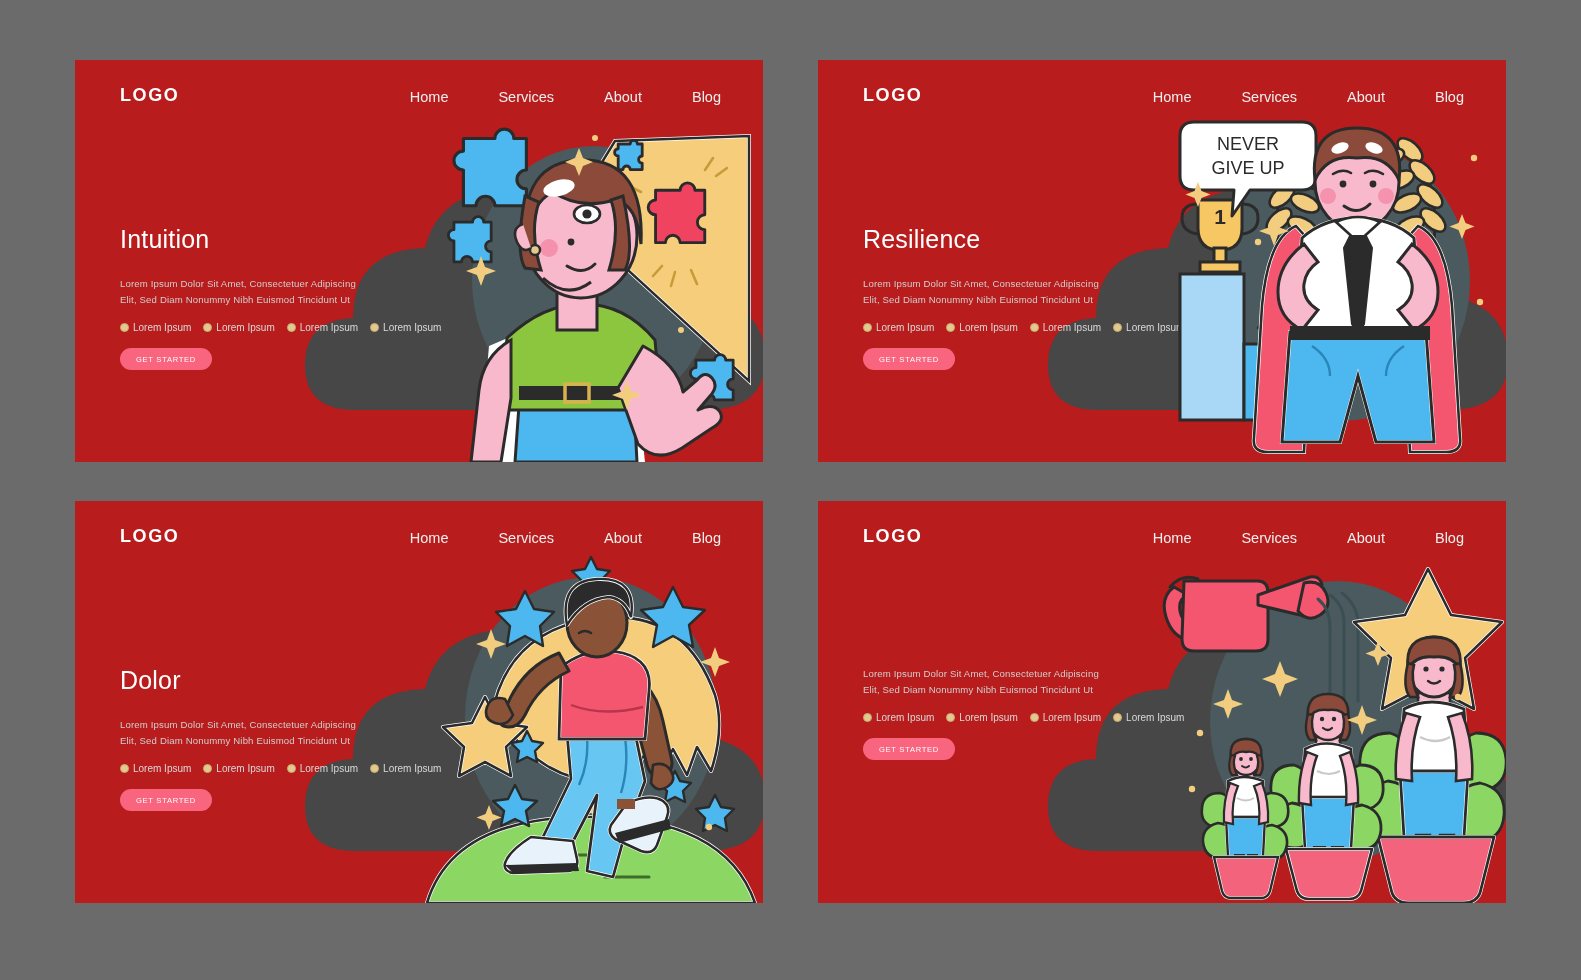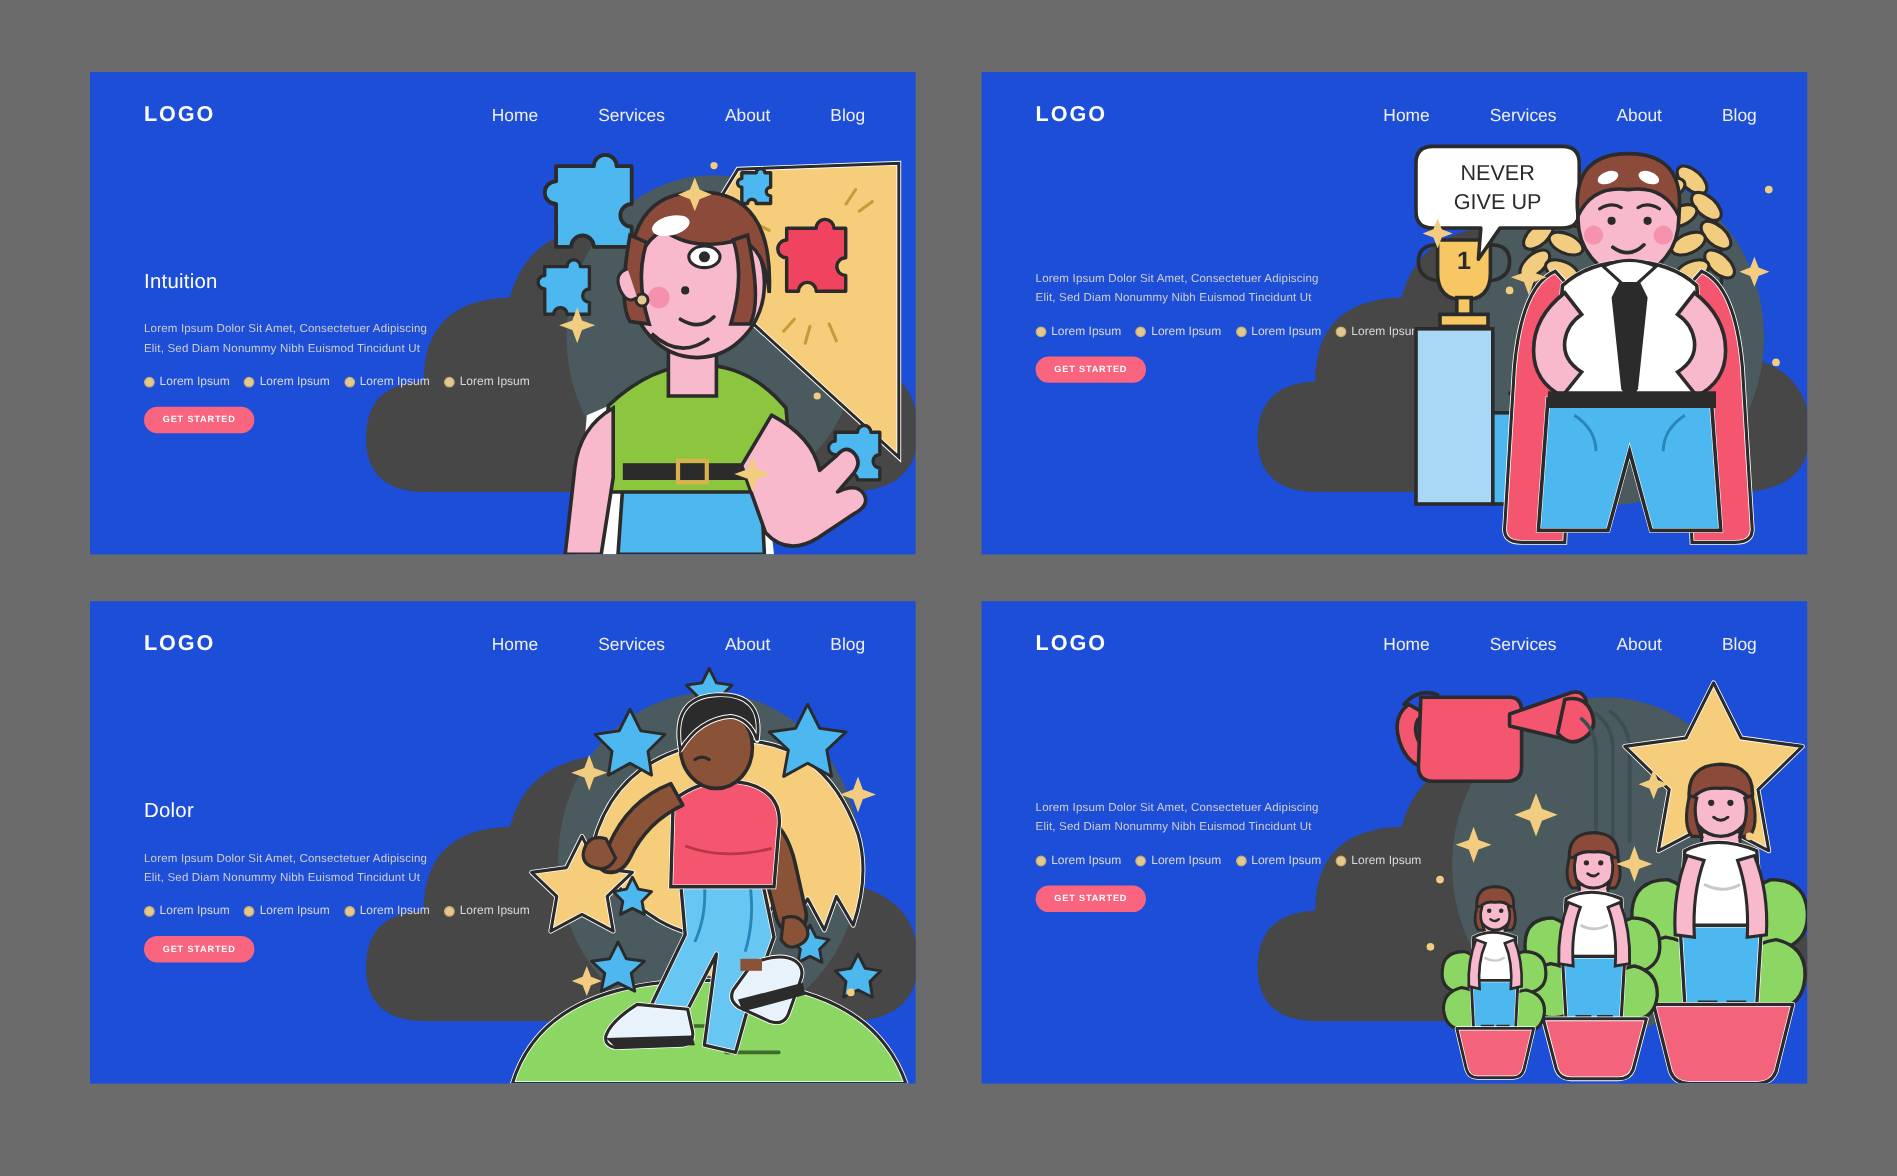--- a/index.html
+++ b/index.html
@@ -19,21 +19,21 @@
     left: 75px; top: 60px;
     width: 1431px; height: 843px;
     display: grid;
     grid-template-columns: 688px 688px;
     grid-template-rows: 402px 402px;
     column-gap: 55px;
     row-gap: 39px;
   }
   .panel {
     position: relative;
-    background: #1d4ed8;
+    background: #b91c1c;
     overflow: hidden;
   }
   
   .cloud {
     position: absolute;
     left: 190px; top: 50px;
     width: 520px; height: 360px;
     pointer-events: none;
   }
   .cloud svg { display: block; width: 100%; height: 100%; }
@@ -57,21 +57,21 @@
     padding: 2px 6px; white-space: nowrap;
   }
   
   .hero {
     position: absolute;
     left: 45px; top: 165px;
     width: 330px;
   }
   .hero h1 {
     color: #ffffff;
-    font-size: 17px; font-weight: 400;
+    font-size: 25px; font-weight: 400;
     letter-spacing: 0.2px;
     margin-bottom: 22px;
   }
   .hero p {
     color: #cfcfcf;
     font-size: 9.6px; line-height: 1.65;
     letter-spacing: 0.15px;
     margin-bottom: 14px;
     max-width: 300px;
   }
@@ -81,21 +81,21 @@
     width: 9px; height: 9px; border-radius: 50%;
     background: #e3c98f; flex: 0 0 auto;
     border: 1px solid #c9ab6b;
   }
   .bullet span { color: #d9d9d9; font-size: 10px; white-space: nowrap; }
   .cta {
     display: inline-flex; align-items: center; justify-content: center;
     background: #f9647f; color: #ffffff;
     border: none; border-radius: 20px;
     width: 92px; height: 22px;
-    font-size: 7.6px; font-weight: bold;
+    font-size: 7.6px; font-weight: normal;
     letter-spacing: 0.7px;
     font-family: "Liberation Sans", sans-serif;
   }
   
   .art {
     position: absolute;
     right: 0; top: 36px;
     width: 344px; height: 366px;
   }
   .art svg { display: block; width: 100%; height: 100%; }
@@ -240,20 +240,21 @@
         <div class="logo">LOGO</div>
         <div class="menu">
           <a class="menu-item">Home</a>
           <a class="menu-item">Services</a>
           <a class="menu-item">About</a>
           <a class="menu-item">Blog</a>
         </div>
       </nav>
 
       <div class="hero">
+        <h1>Resilience</h1>
         <p>
           <span>Lorem Ipsum Dolor Sit Amet, Consectetuer Adipiscing</span><br>
           <span>Elit, Sed Diam Nonummy Nibh Euismod Tincidunt Ut</span>
         </p>
         <div class="bullets">
           <div class="bullet">
               <i class="dot"></i>
               <span>Lorem Ipsum</span>
             </div>
           <div class="bullet">

